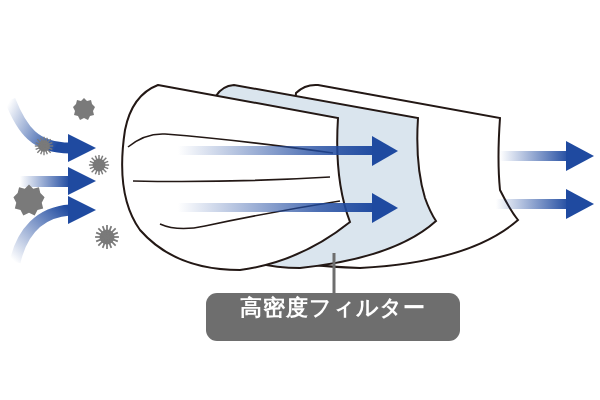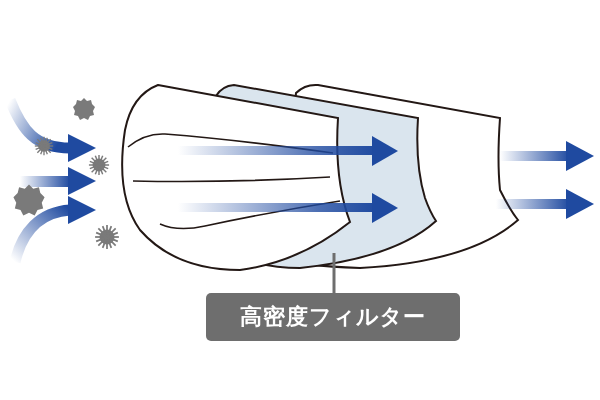--- a/index.html
+++ b/index.html
@@ -1,21 +1,21 @@
 <!DOCTYPE html>
 <html><head>
   <meta charset="utf-8">
   <style>
     html, body { margin: 0; padding: 0; background: #ffffff; }
     body { width: 600px; height: 400px; position: relative; overflow: hidden; font-family: "DejaVu Sans", sans-serif; }
     svg.stage { position: absolute; left: 0; top: 0; }
     .label-box {
       position: absolute; left: 206px; top: 293px; width: 254px; height: 48px;
-      background: #6e6e6e; border-radius: 5px;
-      display: flex; align-items: center; justify-content: center;
+      background: #6e6e6e; border-radius: 11px;
+      display: flex; justify-content: center;
       color: #ffffff; font-size: 22px; font-weight: bold; letter-spacing: 1px;
     }
   </style>
 </head>
 <body>
 
 <svg class="stage" width="600" height="400" viewBox="0 0 600 400">
   <defs>
     <linearGradient id="gIn" x1="0" y1="0" x2="1" y2="0">
       <stop offset="0" stop-color="#1f4aa0" stop-opacity="0"></stop>

